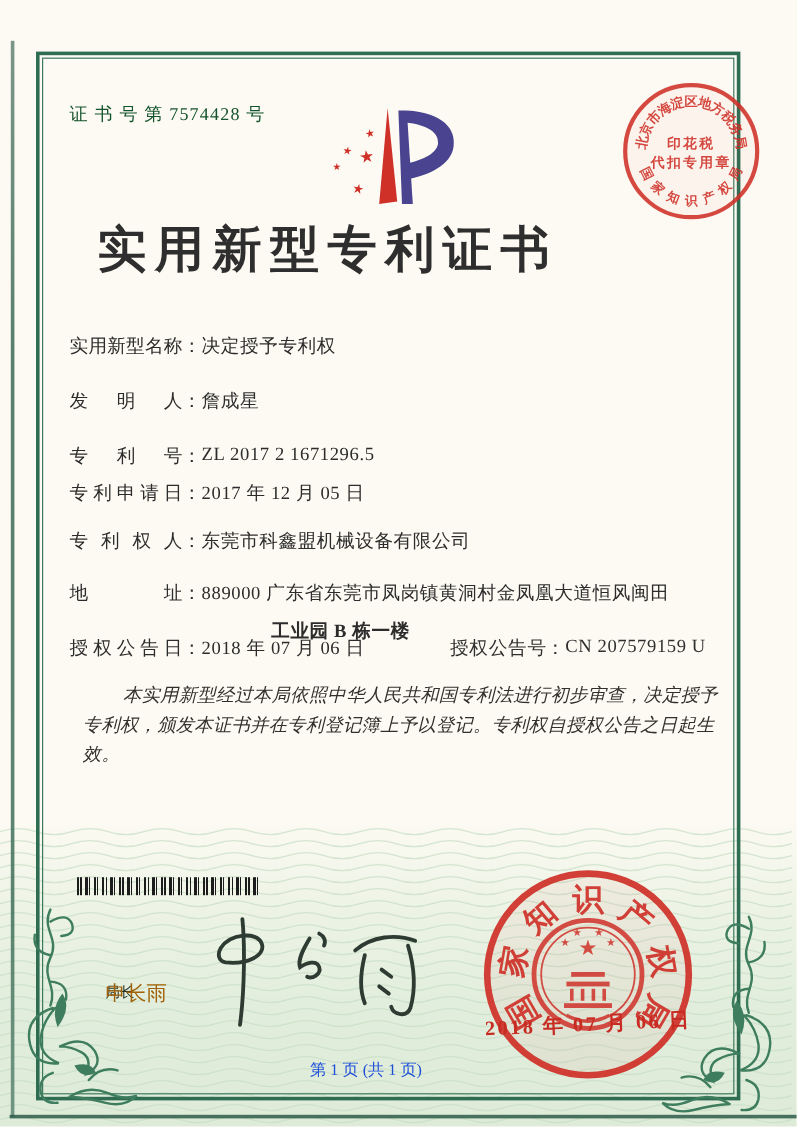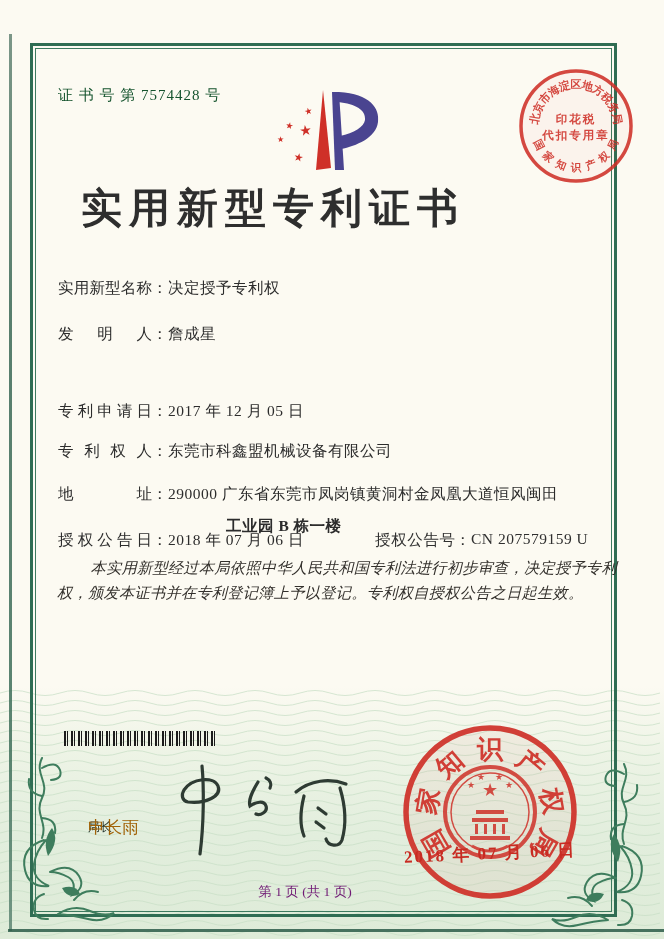--- a/index.html
+++ b/index.html
@@ -27,32 +27,32 @@
   .lbl{display:inline-block;width:94px;text-align:justify;text-align-last:justify;vertical-align:top;}
   .colon{display:inline-block;width:14px;vertical-align:top;}
   .val{display:inline-block;margin-left:2px;letter-spacing:.5px;vertical-align:top;}
   .val2{position:absolute;left:168px;top:32px;letter-spacing:.5px;font-weight:bold;}
   .addr .val{white-space:normal;width:430px;}
   .grant-right{position:absolute;left:375px;top:530px;font-size:15.5px;white-space:nowrap;}
   .grant-right .lbl{width:80px;}
   
   .body-text{position:absolute;left:57px;top:556px;width:563px;font-size:15.2px;line-height:24.5px;
              font-style:italic;color:#33302c;}
-  .body-text p{margin:0;text-indent:2.2em;letter-spacing:.3px;}
+  .body-text p{margin:12px;text-indent:2.2em;letter-spacing:.3px;}
   
   .barcode{position:absolute;left:64px;top:731px;width:152px;height:15px;
     background:repeating-linear-gradient(90deg,#1c1c1c 0 2px,transparent 2px 3px,#1c1c1c 3px 4px,
     transparent 4px 7px,#1c1c1c 7px 9px,transparent 9px 10px,#1c1c1c 10px 11px,transparent 11px 14px);}
   .director-title{position:absolute;left:88px;top:780px;font-size:12px;font-family:"Liberation Sans","DejaVu Sans",sans-serif;color:#223128;margin-top:39px;}
   .director-name{position:absolute;left:88px;top:816px;font-size:17px;font-family:"Liberation Sans","DejaVu Sans",sans-serif;color:#a16207;}
   .signature{position:absolute;left:162px;top:752px;}
   .main-seal{position:absolute;left:402px;top:724px;opacity:.92;}
   .seal-date{position:absolute;left:404px;top:842px;font-size:17px;color:#c82b22;letter-spacing:2px;
              transform:rotate(-2.5deg);white-space:nowrap;font-weight:600;}
-  .footer{position:absolute;left:240px;top:883px;width:130px;text-align:center;font-size:13.5px;color:#701a75;}
+  .footer{position:absolute;left:240px;top:883px;width:130px;text-align:center;font-size:13.5px;color:#1d4ed8;}
   .orn{position:absolute;}
   .orn-left{left:14px;top:756px;}
   .orn-right{left:548px;top:762px;transform:scaleX(-1);}
 </style>
 </head>
 <body>
 
 <div class="page">
 
   <div class="wash"></div>
@@ -177,28 +177,31 @@
   </svg>
 
   <div class="title">实用新型专利证书</div>
 
   <div class="row" style="top:278px">
     <span class="lbl">实用新型名称</span><span class="colon">：</span><span class="val">决定授予专利权</span>
   </div>
   <div class="row" style="top:324px">
     <span class="lbl">发明人</span><span class="colon">：</span><span class="val">詹成星</span>
   </div>
+  <div class="row" style="top:370px">
+    <span class="lbl">专利号</span><span class="colon">：</span><span class="val">ZL 2017 2 1671296.5</span>
+  </div>
   <div class="row" style="top:401px">
     <span class="lbl">专利申请日</span><span class="colon">：</span><span class="val">2017 年 12 月 05 日</span>
   </div>
   <div class="row" style="top:441px">
     <span class="lbl">专利权人</span><span class="colon">：</span><span class="val">东莞市科鑫盟机械设备有限公司</span>
   </div>
   <div class="row addr" style="top:484px">
-    <span class="lbl">地址</span><span class="colon">：</span><span class="val">290000 广东省东莞市凤岗镇黄洞村金凤凰大道恒风闽田</span>
+    <span class="lbl">地址</span><span class="colon">：</span><span class="val">889000 广东省东莞市凤岗镇黄洞村金凤凰大道恒风闽田</span>
     <span class="val2">工业园 B 栋一楼</span>
   </div>
   <div class="row" style="top:530px">
     <span class="lbl">授权公告日</span><span class="colon">：</span><span class="val">2018 年 07 月 06 日</span>
   </div>
   <div class="grant-right">
     <span class="lbl">授权公告号</span><span class="colon">：</span><span class="val">CN 207579159 U</span>
   </div>
 
   <div class="body-text">

